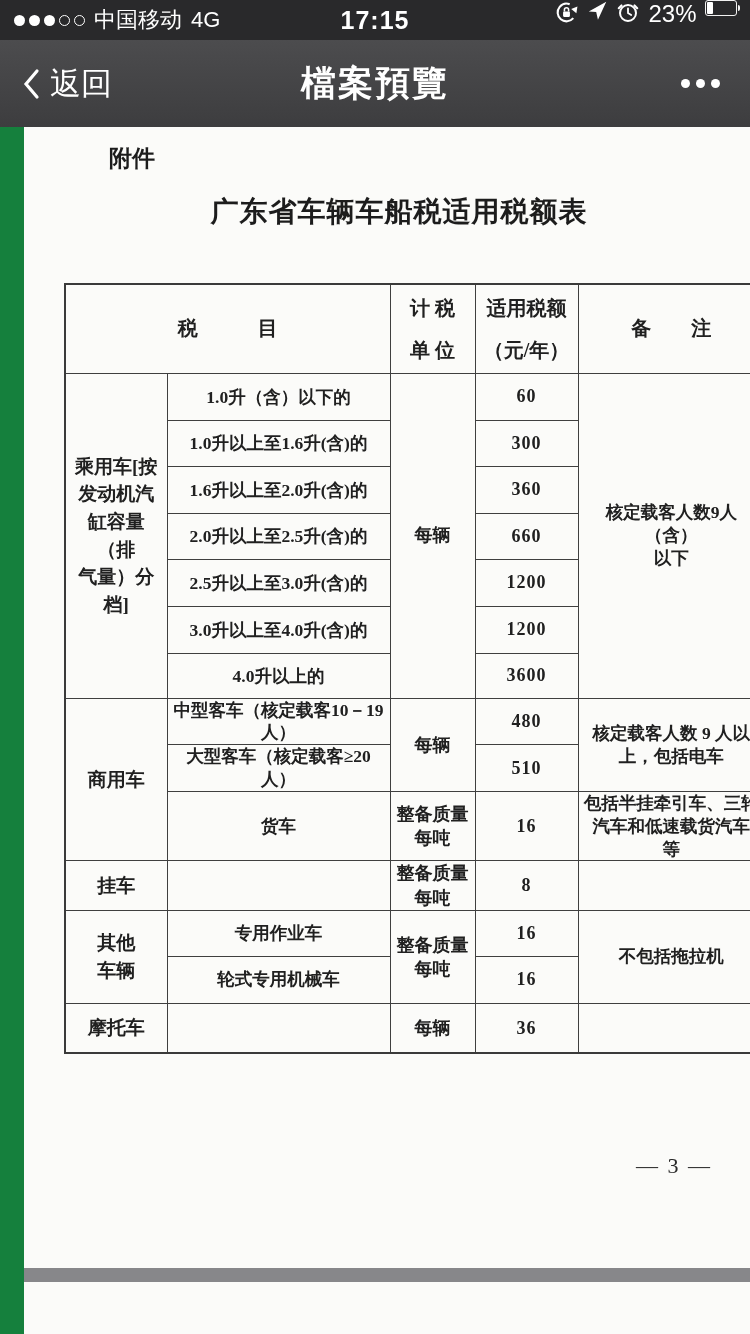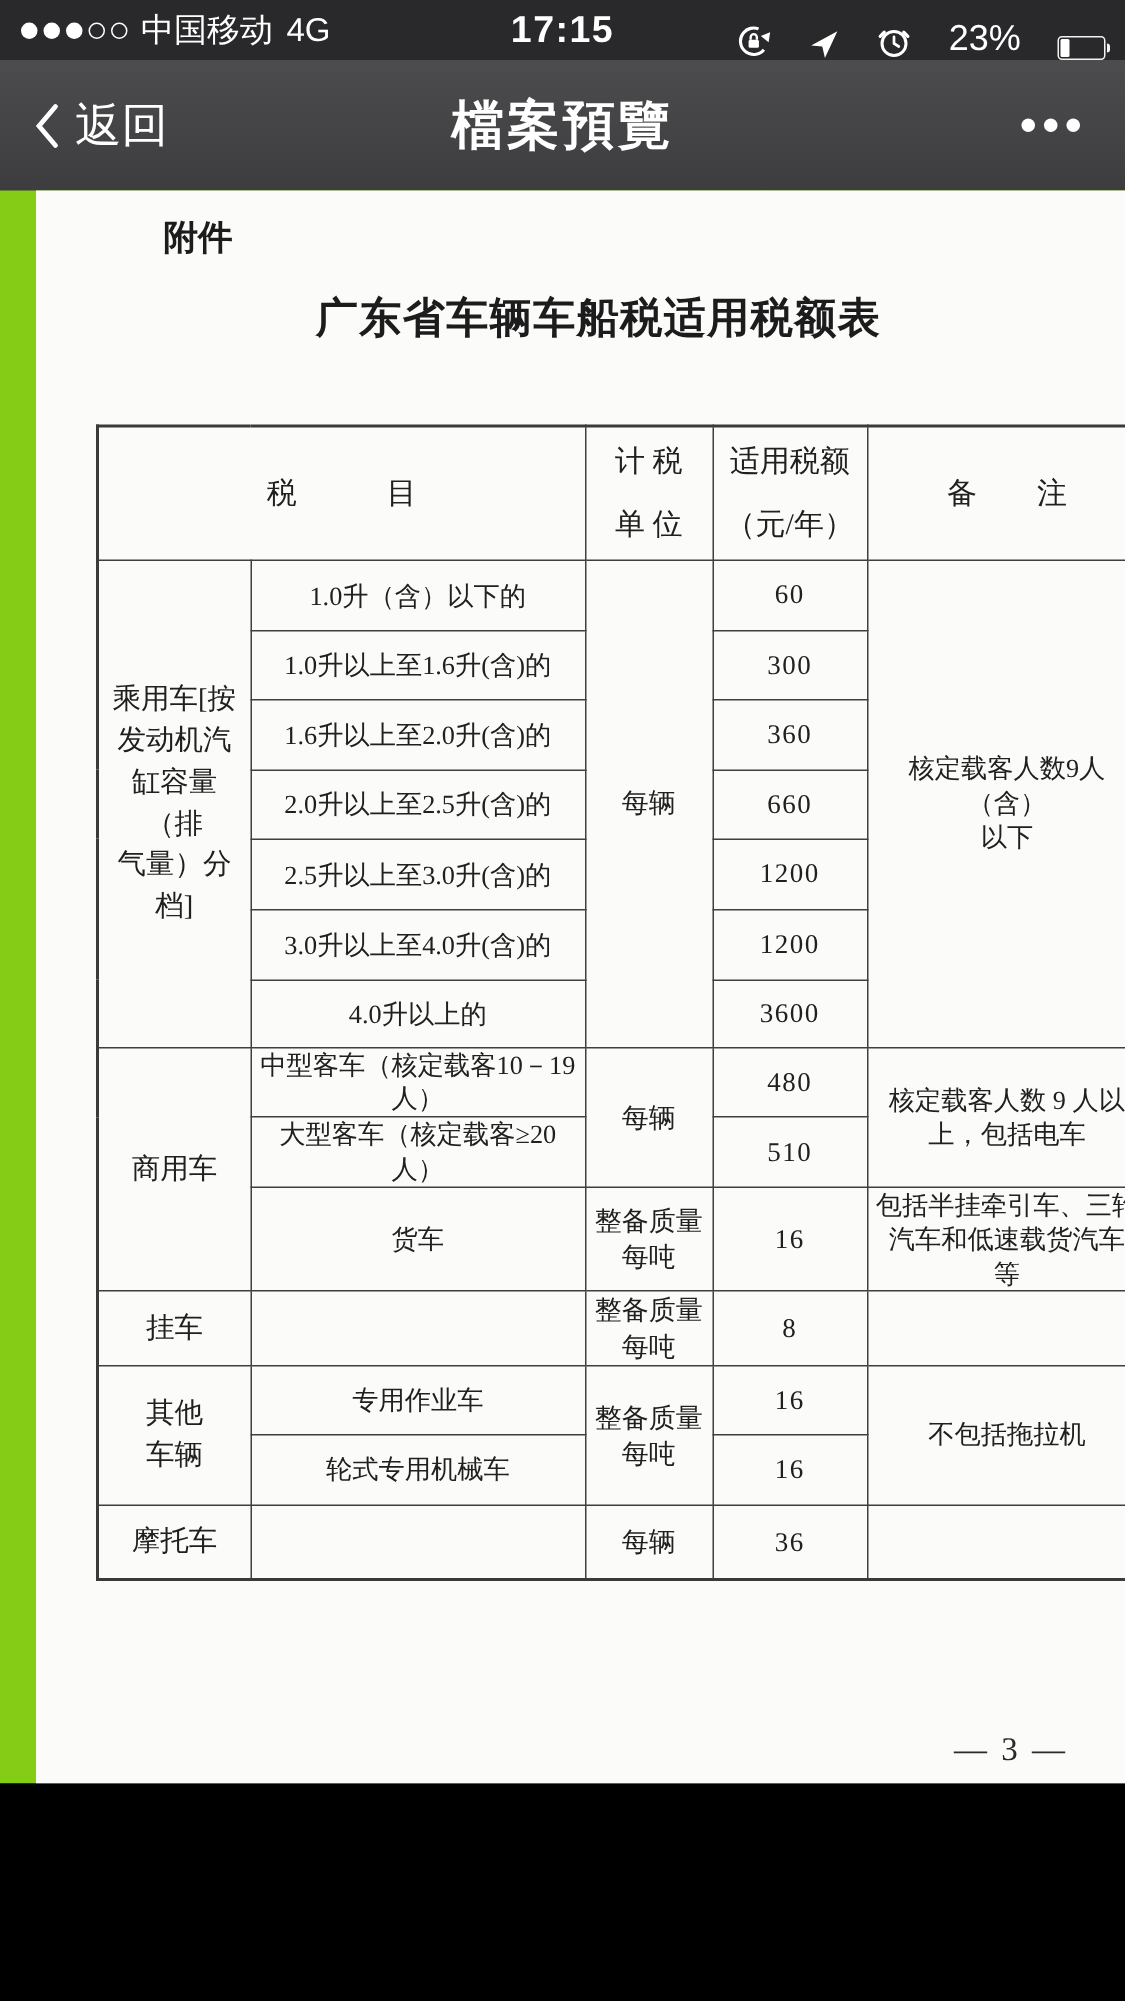--- a/index.html
+++ b/index.html
@@ -1,28 +1,28 @@
 <!DOCTYPE html>
 <html><head>
 <meta charset="utf-8">
 <style>
   html,body{margin:0;padding:0;background:#000;}
-  .screen{position:relative;width:750px;height:1189px;overflow:hidden;
-          font-family:"Liberation Sans","DejaVu Sans",sans-serif;background:#84cc16;}
+  .screen{position:relative;width:750px;height:1334px;overflow:hidden;
+          font-family:"Liberation Sans","DejaVu Sans",sans-serif;background:#15803d;}
 
   
   .status-bar{position:absolute;left:0;top:0;width:750px;height:40px;background:#29292b;color:#fff;}
   .sb-left{position:absolute;left:14px;top:0;height:40px;display:flex;align-items:center;gap:9px;font-size:22px;}
   .signal{display:flex;align-items:center;gap:4px;}
   .dot{width:11px;height:11px;border-radius:50%;display:inline-block;}
   .dot.f{background:#fff;}
   .dot.o{border:1.5px solid #fff;width:9px;height:9px;background:transparent;}
   .sb-time{position:absolute;left:0;top:0;width:750px;height:40px;display:flex;align-items:center;justify-content:center;
            font-size:25px;font-weight:bold;letter-spacing:1px;}
-  .sb-right{position:absolute;right:10px;top:0;height:40px;display:flex;align-items:flex-end;gap:24px;font-size:24px;}
+  .sb-right{position:absolute;right:10px;top:0;height:40px;display:flex;align-items:flex-start;gap:8px;font-size:24px;}
   .batt-wrap{display:flex;align-items:center;}
   .batt{position:relative;width:30px;height:14px;border:1.5px solid #f2f2f2;border-radius:3px;}
   .batt-fill{position:absolute;left:1px;top:1px;bottom:1px;width:23%;background:#fff;border-radius:1px;}
   .batt-nub{width:2.5px;height:6px;background:#f2f2f2;border-radius:0 2px 2px 0;margin-left:1px;}
 
   
   .nav-bar{position:absolute;left:0;top:40px;width:750px;height:87px;
            background:linear-gradient(#4c4c4e,#3d3d3f);color:#fff;}
   .nav-back{position:absolute;left:22px;top:0;height:87px;display:flex;align-items:center;gap:10px;
             font-size:31px;cursor:pointer;}
@@ -35,21 +35,21 @@
   .doc{position:absolute;left:0;top:127px;width:750px;height:1207px;background:#fbfbf9;color:#1c1c1c;
        font-family:"Liberation Serif","DejaVu Serif",serif;margin-left:24px;}
   .attachment{position:absolute;left:85px;top:16px;font-size:23px;font-weight:bold;}
   .doc-title{position:absolute;left:0;top:66px;width:750px;text-align:center;
              font-size:28px;font-weight:bold;letter-spacing:1px;}
 
   table.tax{position:absolute;left:40px;top:156px;width:700px;border-collapse:collapse;table-layout:fixed;
             font-size:18px;color:#202020;}
   table.tax{border:2px solid #3a3a3a;}
   .tax td,.tax th{border:1px solid #3f3f3f;text-align:center;vertical-align:middle;padding:0 4px;
-                  font-weight:normal;overflow:hidden;}
+                  font-weight:bold;overflow:hidden;}
   .hdr{font-size:20px;}
   .hdr2{font-size:20px;white-space:pre-line;line-height:2.1;}
   .cat{font-size:19px;white-space:pre-line;line-height:1.45;}
   .lbl{text-align:left;padding-left:13px;font-size:17.5px;white-space:nowrap;}
   .lblc{font-size:17.5px;white-space:pre-line;line-height:1.3;}
   .amt{font-size:18px;letter-spacing:1px;}
   .rmk{font-size:17.5px;white-space:pre-line;line-height:1.3;}
   .unit{font-size:18px;white-space:pre-line;line-height:1.35;}
 
   .page-num{position:absolute;right:62px;top:1026px;font-size:22px;color:#2a2a2a;letter-spacing:2px;}

